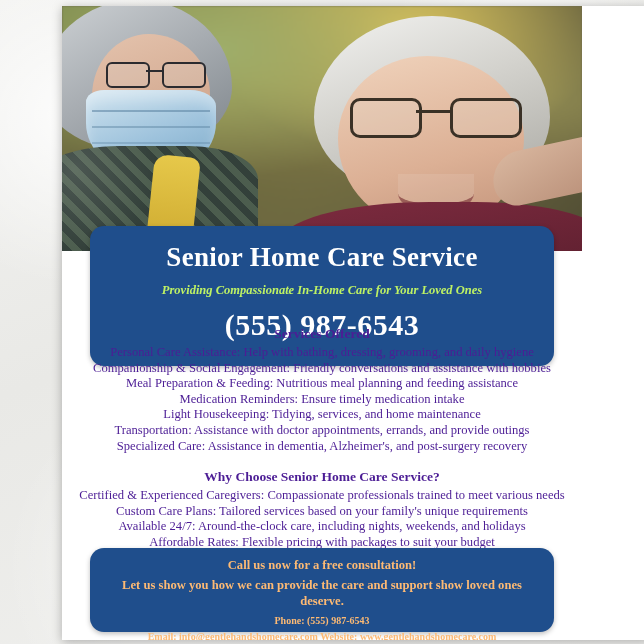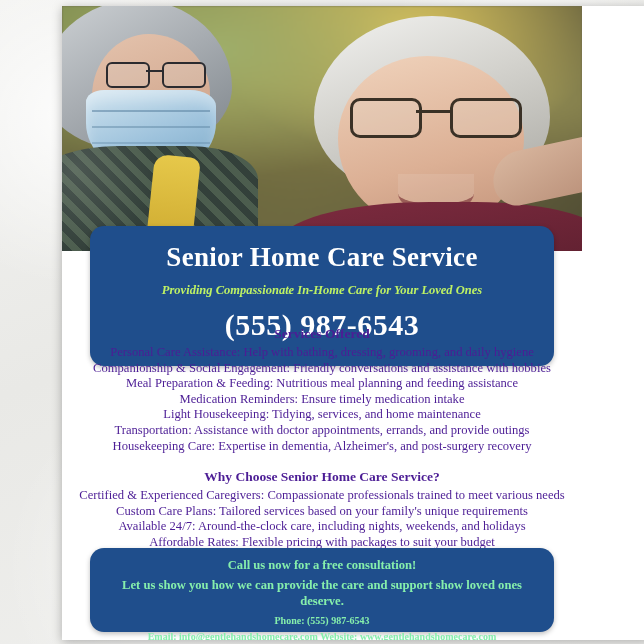--- a/index.html
+++ b/index.html
@@ -247,21 +247,21 @@
   }
   
   .footer-card {
     position: absolute;
     left: 28px;
     top: 542px;
     width: 464px;
     height: 84px;
     background: #1f4e8c;
     border-radius: 14px;
-    color: #86efac;
+    color: #fdba74;
     text-align: center;
     padding: 9px 14px 0;
     box-sizing: border-box;
     box-shadow: 0 2px 5px rgba(0,0,0,0.25);
   }
   .footer-card .cta {
     font-size: 12.6px;
     font-weight: bold;
     line-height: 16px;
     margin: 0 0 4px;
@@ -312,21 +312,21 @@
 
   <div class="body-area">
     <p class="section-title">Services Offered</p>
     <ul class="svc-list">
       <li>Personal Care Assistance: Help with bathing, dressing, grooming, and daily hygiene</li>
       <li>Companionship &amp; Social Engagement: Friendly conversations and assistance with hobbies</li>
       <li>Meal Preparation &amp; Feeding: Nutritious meal planning and feeding assistance</li>
       <li>Medication Reminders: Ensure timely medication intake</li>
       <li>Light Housekeeping: Tidying, services, and home maintenance</li>
       <li>Transportation: Assistance with doctor appointments, errands, and provide outings</li>
-      <li>Housekeeping Care: Expertise in dementia, Alzheimer's, and post-surgery recovery</li>
+      <li>Specialized Care: Assistance in dementia, Alzheimer's, and post-surgery recovery</li>
     </ul>
 
     <div class="gap"></div>
 
     <p class="section-title">Why Choose Senior Home Care Service?</p>
     <ul class="why-list">
       <li>Certified &amp; Experienced Caregivers: Compassionate professionals trained to meet various needs</li>
       <li>Custom Care Plans: Tailored services based on your family's unique requirements</li>
       <li>Available 24/7: Around-the-clock care, including nights, weekends, and holidays</li>
       <li>Affordable Rates: Flexible pricing with packages to suit your budget</li>

